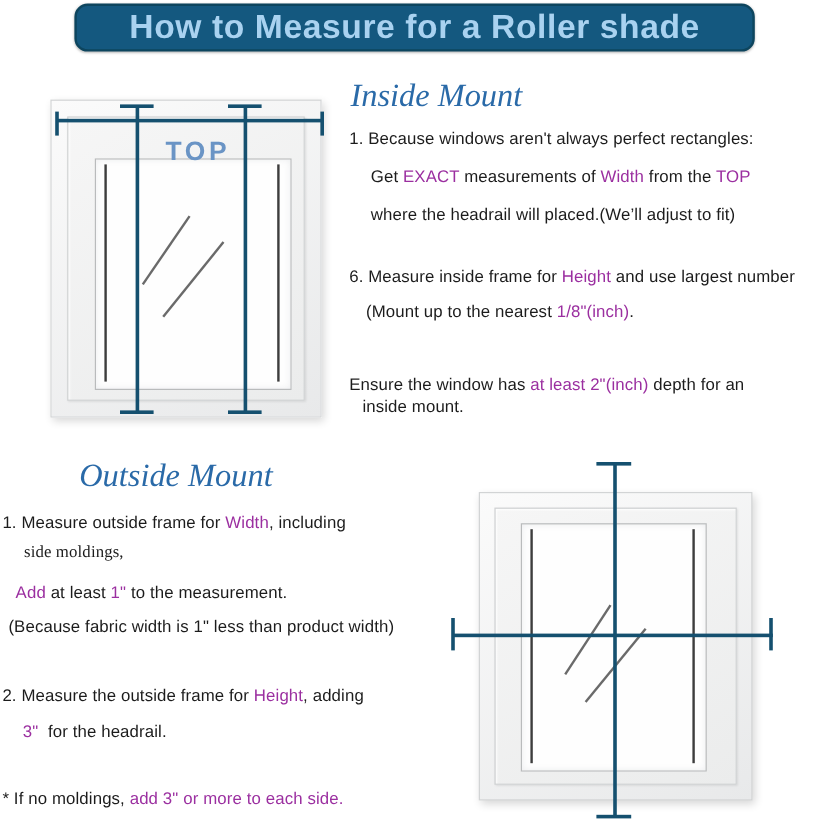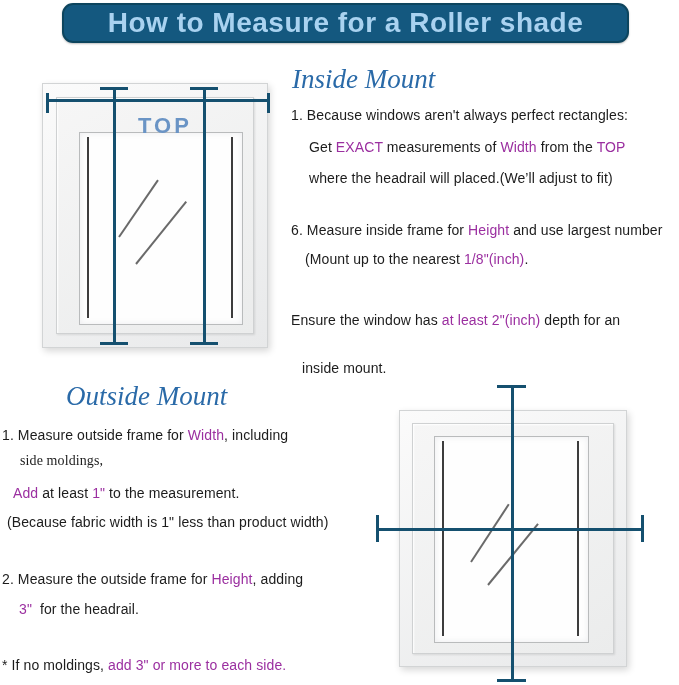--- a/index.html
+++ b/index.html
@@ -144,21 +144,21 @@
   <div class="top-label w1-top-label">TOP</div>
 </div>
 
 <div class="section-title" style="left:292px; top:64px;">Inside Mount</div>
 <div class="tline" style="left:291px; top:107px;"><span>1. Because windows aren't always perfect rectangles:</span></div>
 <div class="tline" style="left:309px; top:139px;"><span>Get </span><span class="c-purple">EXACT</span><span> measurements of </span><span class="c-purple">Width</span><span> from the </span><span class="c-purple">TOP</span></div>
 <div class="tline" style="left:309px; top:170px;"><span>where the headrail will placed.(We’ll adjust to fit)</span></div>
 <div class="tline" style="left:291px; top:222px;"><span>6. Measure inside frame for </span><span class="c-purple">Height</span><span> and use largest number</span></div>
 <div class="tline" style="left:305px; top:251px;"><span>(Mount up to the nearest </span><span class="c-purple">1/8"(inch)</span><span>.</span></div>
 <div class="tline" style="left:291px; top:312px;"><span>Ensure the window has </span><span class="c-purple">at least 2"(inch)</span><span> depth for an</span></div>
-<div class="tline" style="left:291px; top:360px;padding-left:11px;"><span>inside mount.</span></div>
+<div class="tline" style="left:291px; top:330px;padding-left:11px;"><span>inside mount.</span></div>
 
 <div class="section-title" style="left:18px; top:381px;margin-left:48px;">Outside Mount</div>
 <div class="tline" style="left:2px;  top:427px;"><span>1. Measure outside frame for </span><span class="c-purple">Width</span><span>, including</span></div>
 <div class="tline" style="left:20px; top:453px;font-family:Liberation Serif, serif;"><span>side moldings,</span></div>
 <div class="tline" style="left:13px; top:485px;"><span class="c-purple">Add</span><span> at least </span><span class="c-purple">1"</span><span> to the measurement.</span></div>
 <div class="tline" style="left:7px;  top:514px;"><span>(Because fabric width is 1" less than product width)</span></div>
 <div class="tline" style="left:2px;  top:571px;"><span>2. Measure the outside frame for </span><span class="c-purple">Height</span><span>, adding</span></div>
 <div class="tline" style="left:19px; top:601px;"><span class="c-purple">3"</span><span>  for the headrail.</span></div>
 <div class="tline" style="left:2px;  top:657px;"><span>* If no moldings, </span><span class="c-purple">add 3" or more to each side.</span></div>
 

